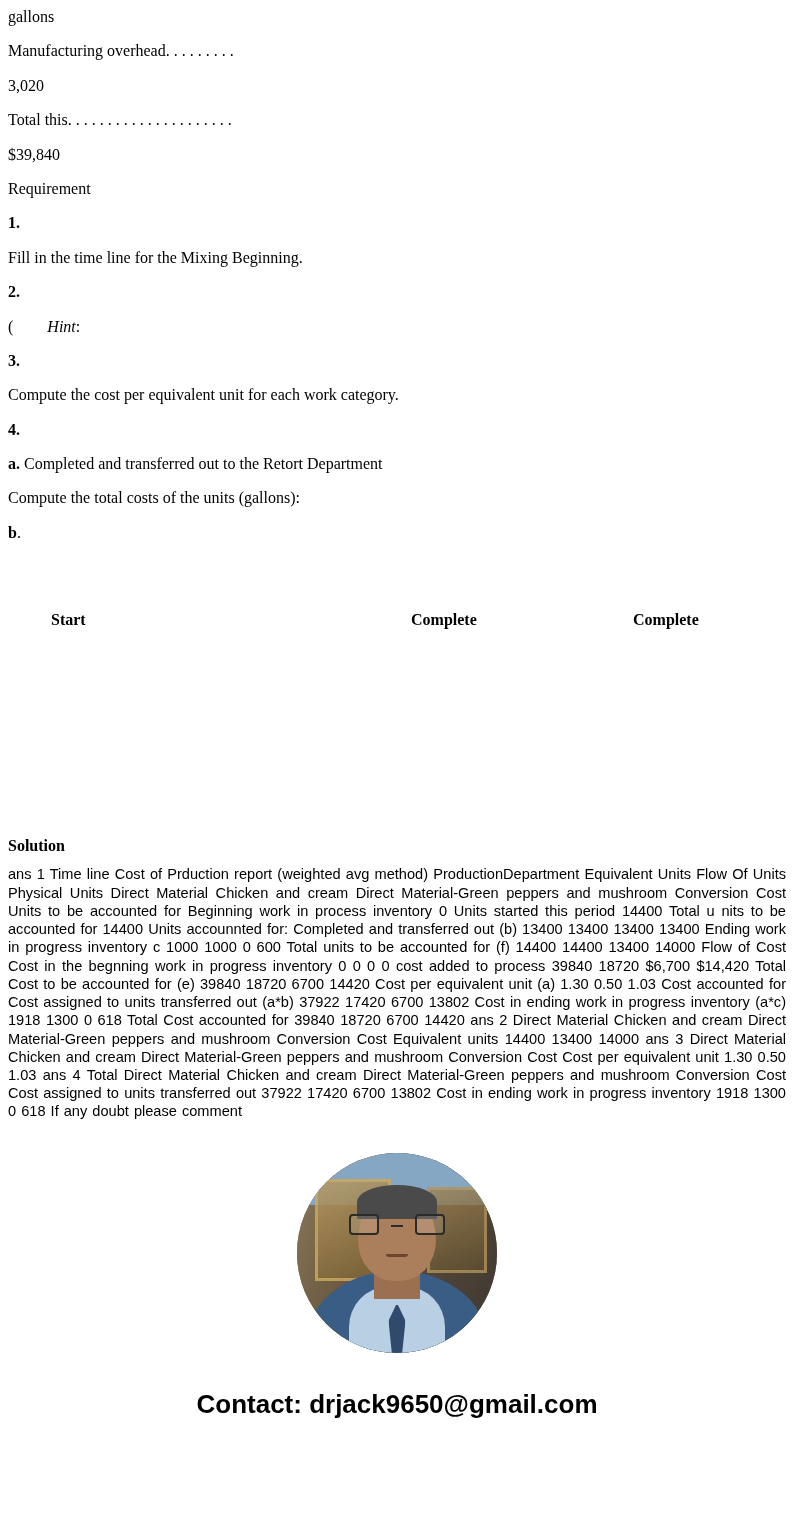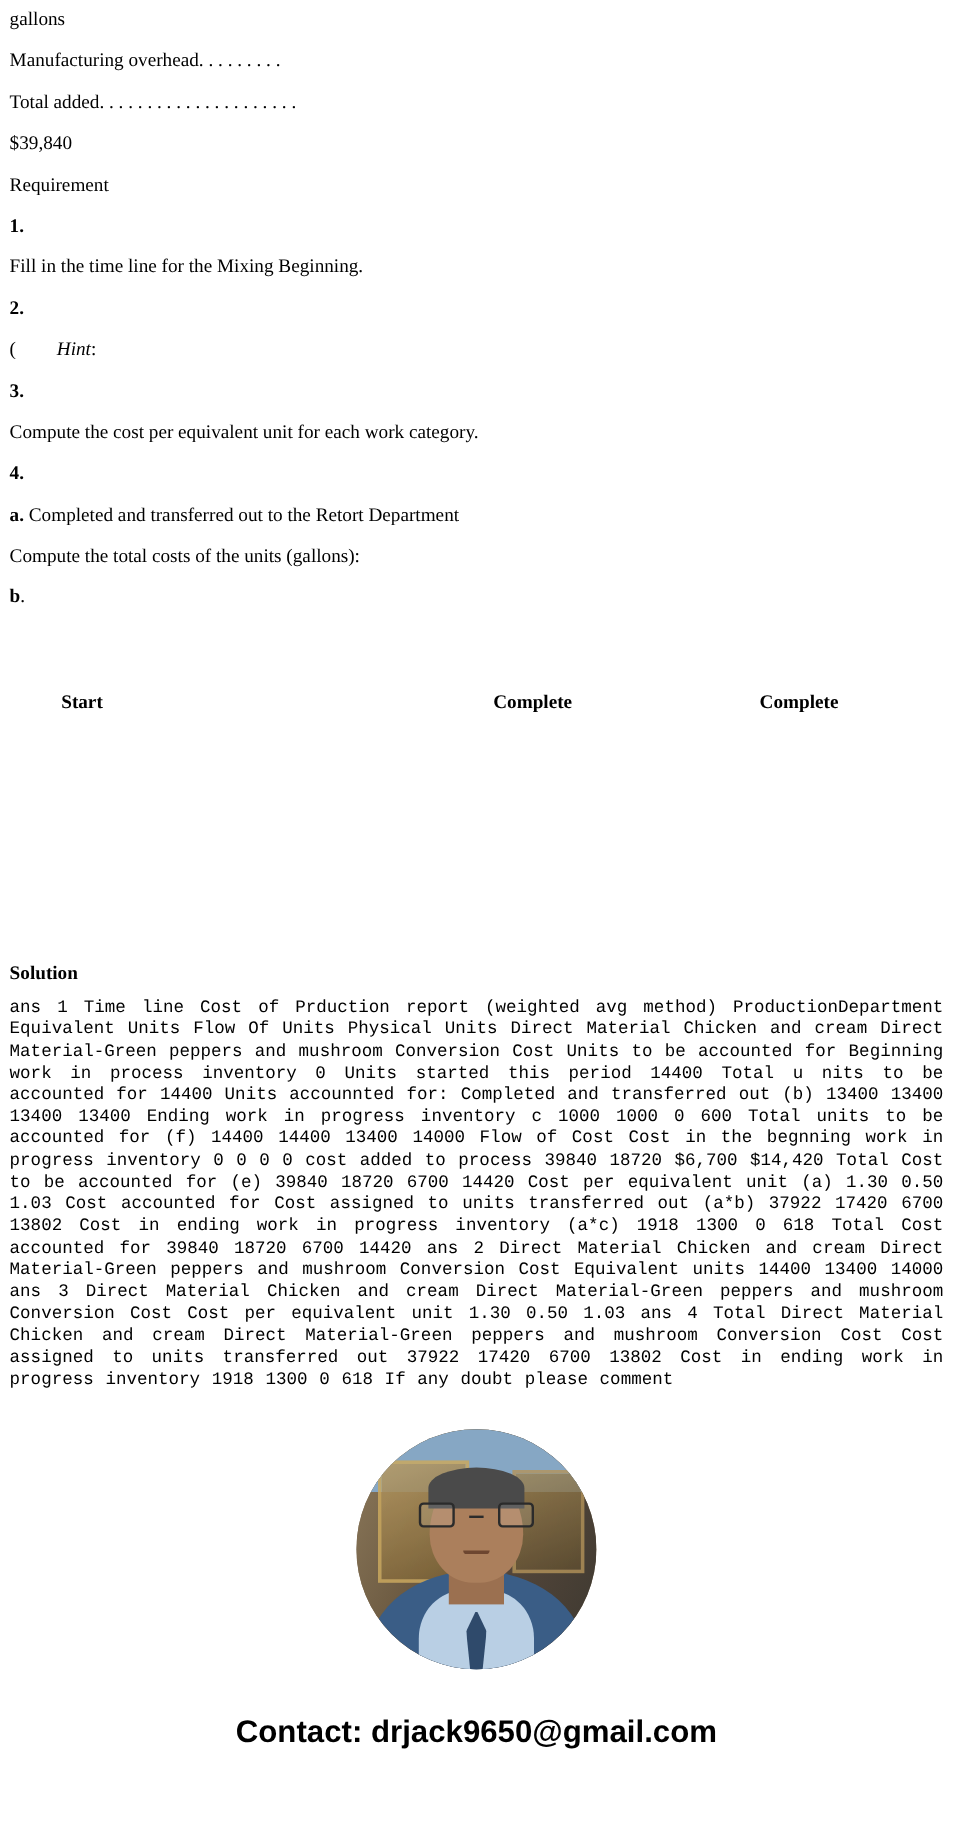--- a/index.html
+++ b/index.html
@@ -56,21 +56,21 @@
     height: 180px;
   }
   h2.solution {
     font-size: 16px;
     font-weight: bold;
     margin: 0;
     padding: 6px 0 10px 0;
     font-family: "Liberation Serif", serif;
   }
   .answer-block {
-    font-family: Liberation Mono, monospace;
+    font-family: Liberation Sans, sans-serif;
     font-size: 14.6px;
     line-height: 1.25;
     text-align: justify;
     padding: 0 0 10px 0;
     word-spacing: 1px;
   }
   .avatar-wrap {
     padding: 22px 0 10px 0;
     text-align: center;
   }
@@ -215,21 +215,22 @@
     padding-top: 4px;
   }
 </style>
 </head>
 <body>
 
 <div class="page">
 
   <p class="para">gallons</p>
   <p class="para">Manufacturing overhead. . . . . . . . .</p>
-  <p class="para">Total added. . . . . . . . . . . . . . . . . . . . .</p>
+  <p class="para">3,020</p>
+  <p class="para">Total this. . . . . . . . . . . . . . . . . . . . .</p>
   <p class="para">$39,840</p>
   <p class="para">Requirement</p>
 
   <p class="para q-num">1.</p>
   <p class="para">Fill in the time line for the Mixing Beginning.</p>
 
   <p class="para q-num">2.</p>
   <p class="para"><span>(</span><span class="ital">Hint</span><span>:</span></p>
 
   <p class="para q-num">3.</p>

